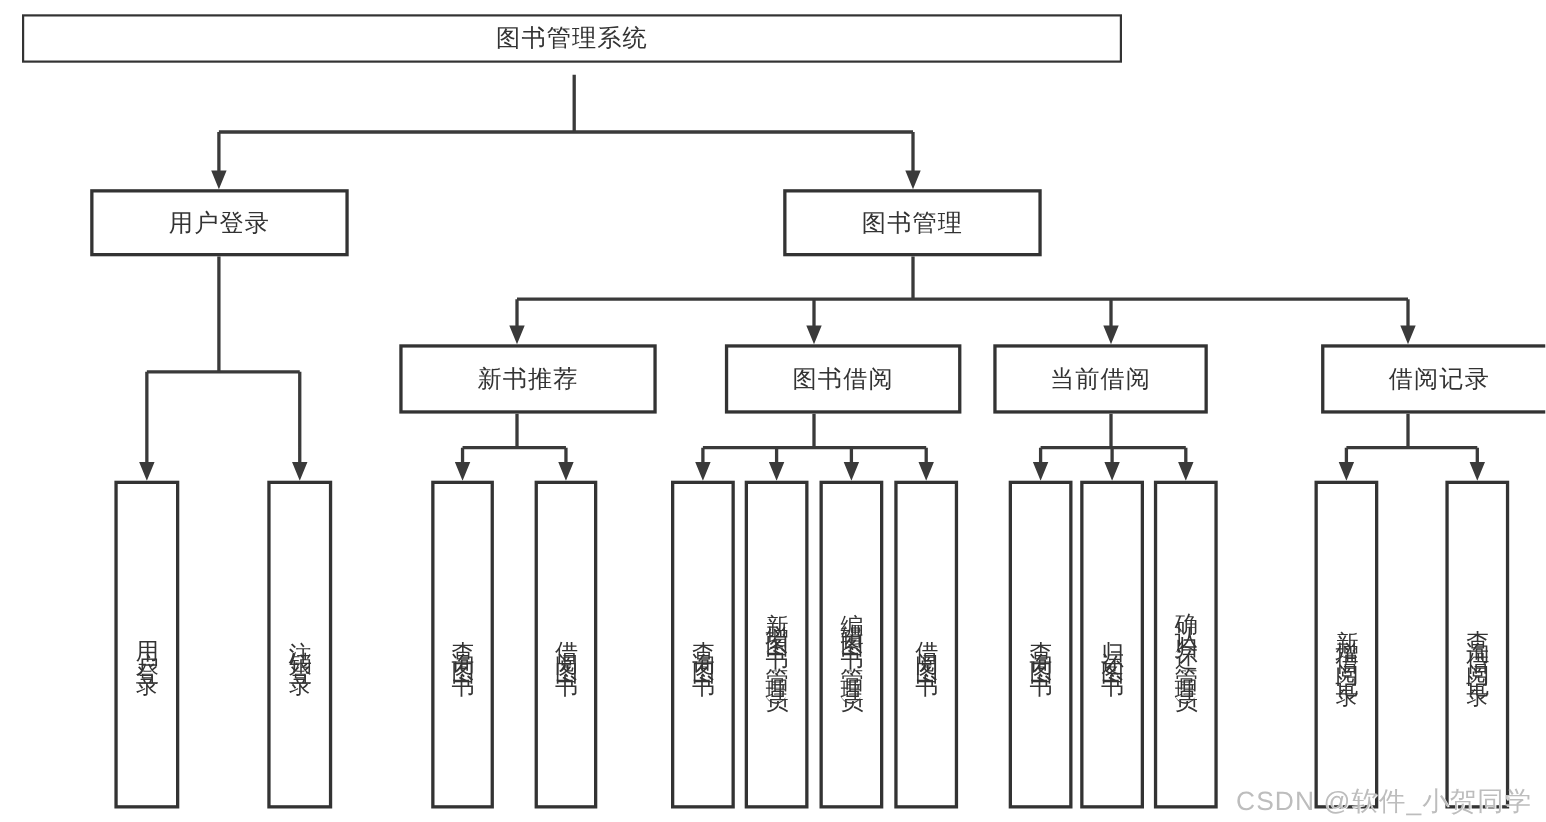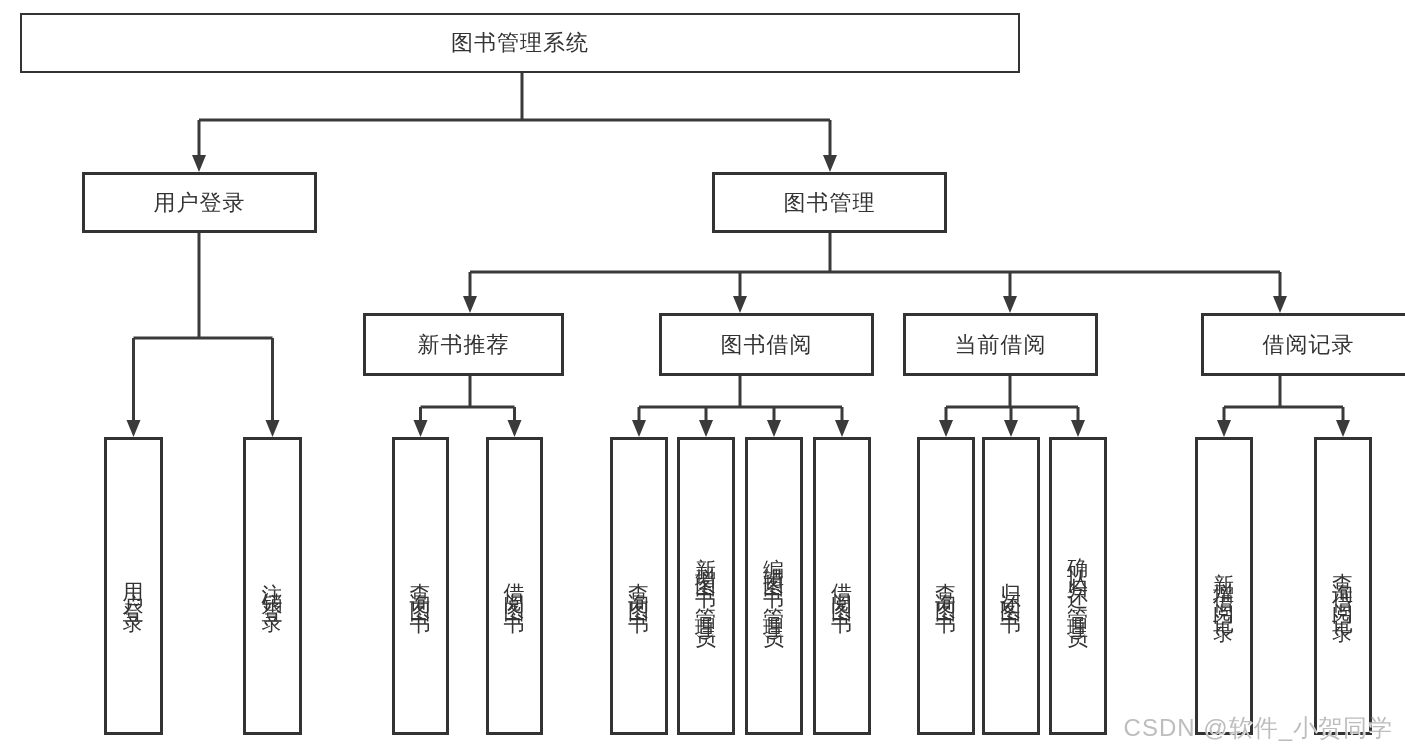--- a/index.html
+++ b/index.html
@@ -70,32 +70,32 @@
       M1003 296 H1017 L1010 313 Z  M1273 296 H1287 L1280 313 Z
       M126.5 420 H140.5 L133.5 437 Z  M265.5 420 H279.5 L272.5 437 Z
       M413.5 420 H427.5 L420.5 437 Z  M507.5 420 H521.5 L514.5 437 Z
       M632 420 H646 L639 437 Z  M699 420 H713 L706 437 Z
       M767 420 H781 L774 437 Z  M835 420 H849 L842 437 Z
       M939 420 H953 L946 437 Z  M1004 420 H1018 L1011 437 Z
       M1071 420 H1085 L1078 437 Z  M1217 420 H1231 L1224 437 Z
       M1336 420 H1350 L1343 437 Z"></path>
   </svg>
 
-  <div class="node root" style="left:20px; top:13px; width:1000px; height:60px;">
+  <div class="node root" style="left:20px; top:13px; width:1000px; height:44px;">
     <span>图书管理系统</span>
   </div>
 
   <div class="node" style="left:82px; top:172px; width:235px; height:61px;">
     <span>用户登录</span>
   </div>
   <div class="node" style="left:712px; top:172px; width:235px; height:61px;">
     <span>图书管理</span>
   </div>
 
-  <div class="node" style="left:363px; top:313px; width:201px; height:63px;">
+  <div class="node" style="left:363px; top:313px; width:234px; height:63px;">
     <span>新书推荐</span>
   </div>
   <div class="node" style="left:659px; top:313px; width:215px; height:63px;">
     <span>图书借阅</span>
   </div>
   <div class="node" style="left:903px; top:313px; width:195px; height:63px;">
     <span>当前借阅</span>
   </div>
   <div class="node" style="left:1173px; top:313px; width:215px; height:63px;margin-left:28px;">
     <span>借阅记录</span>

